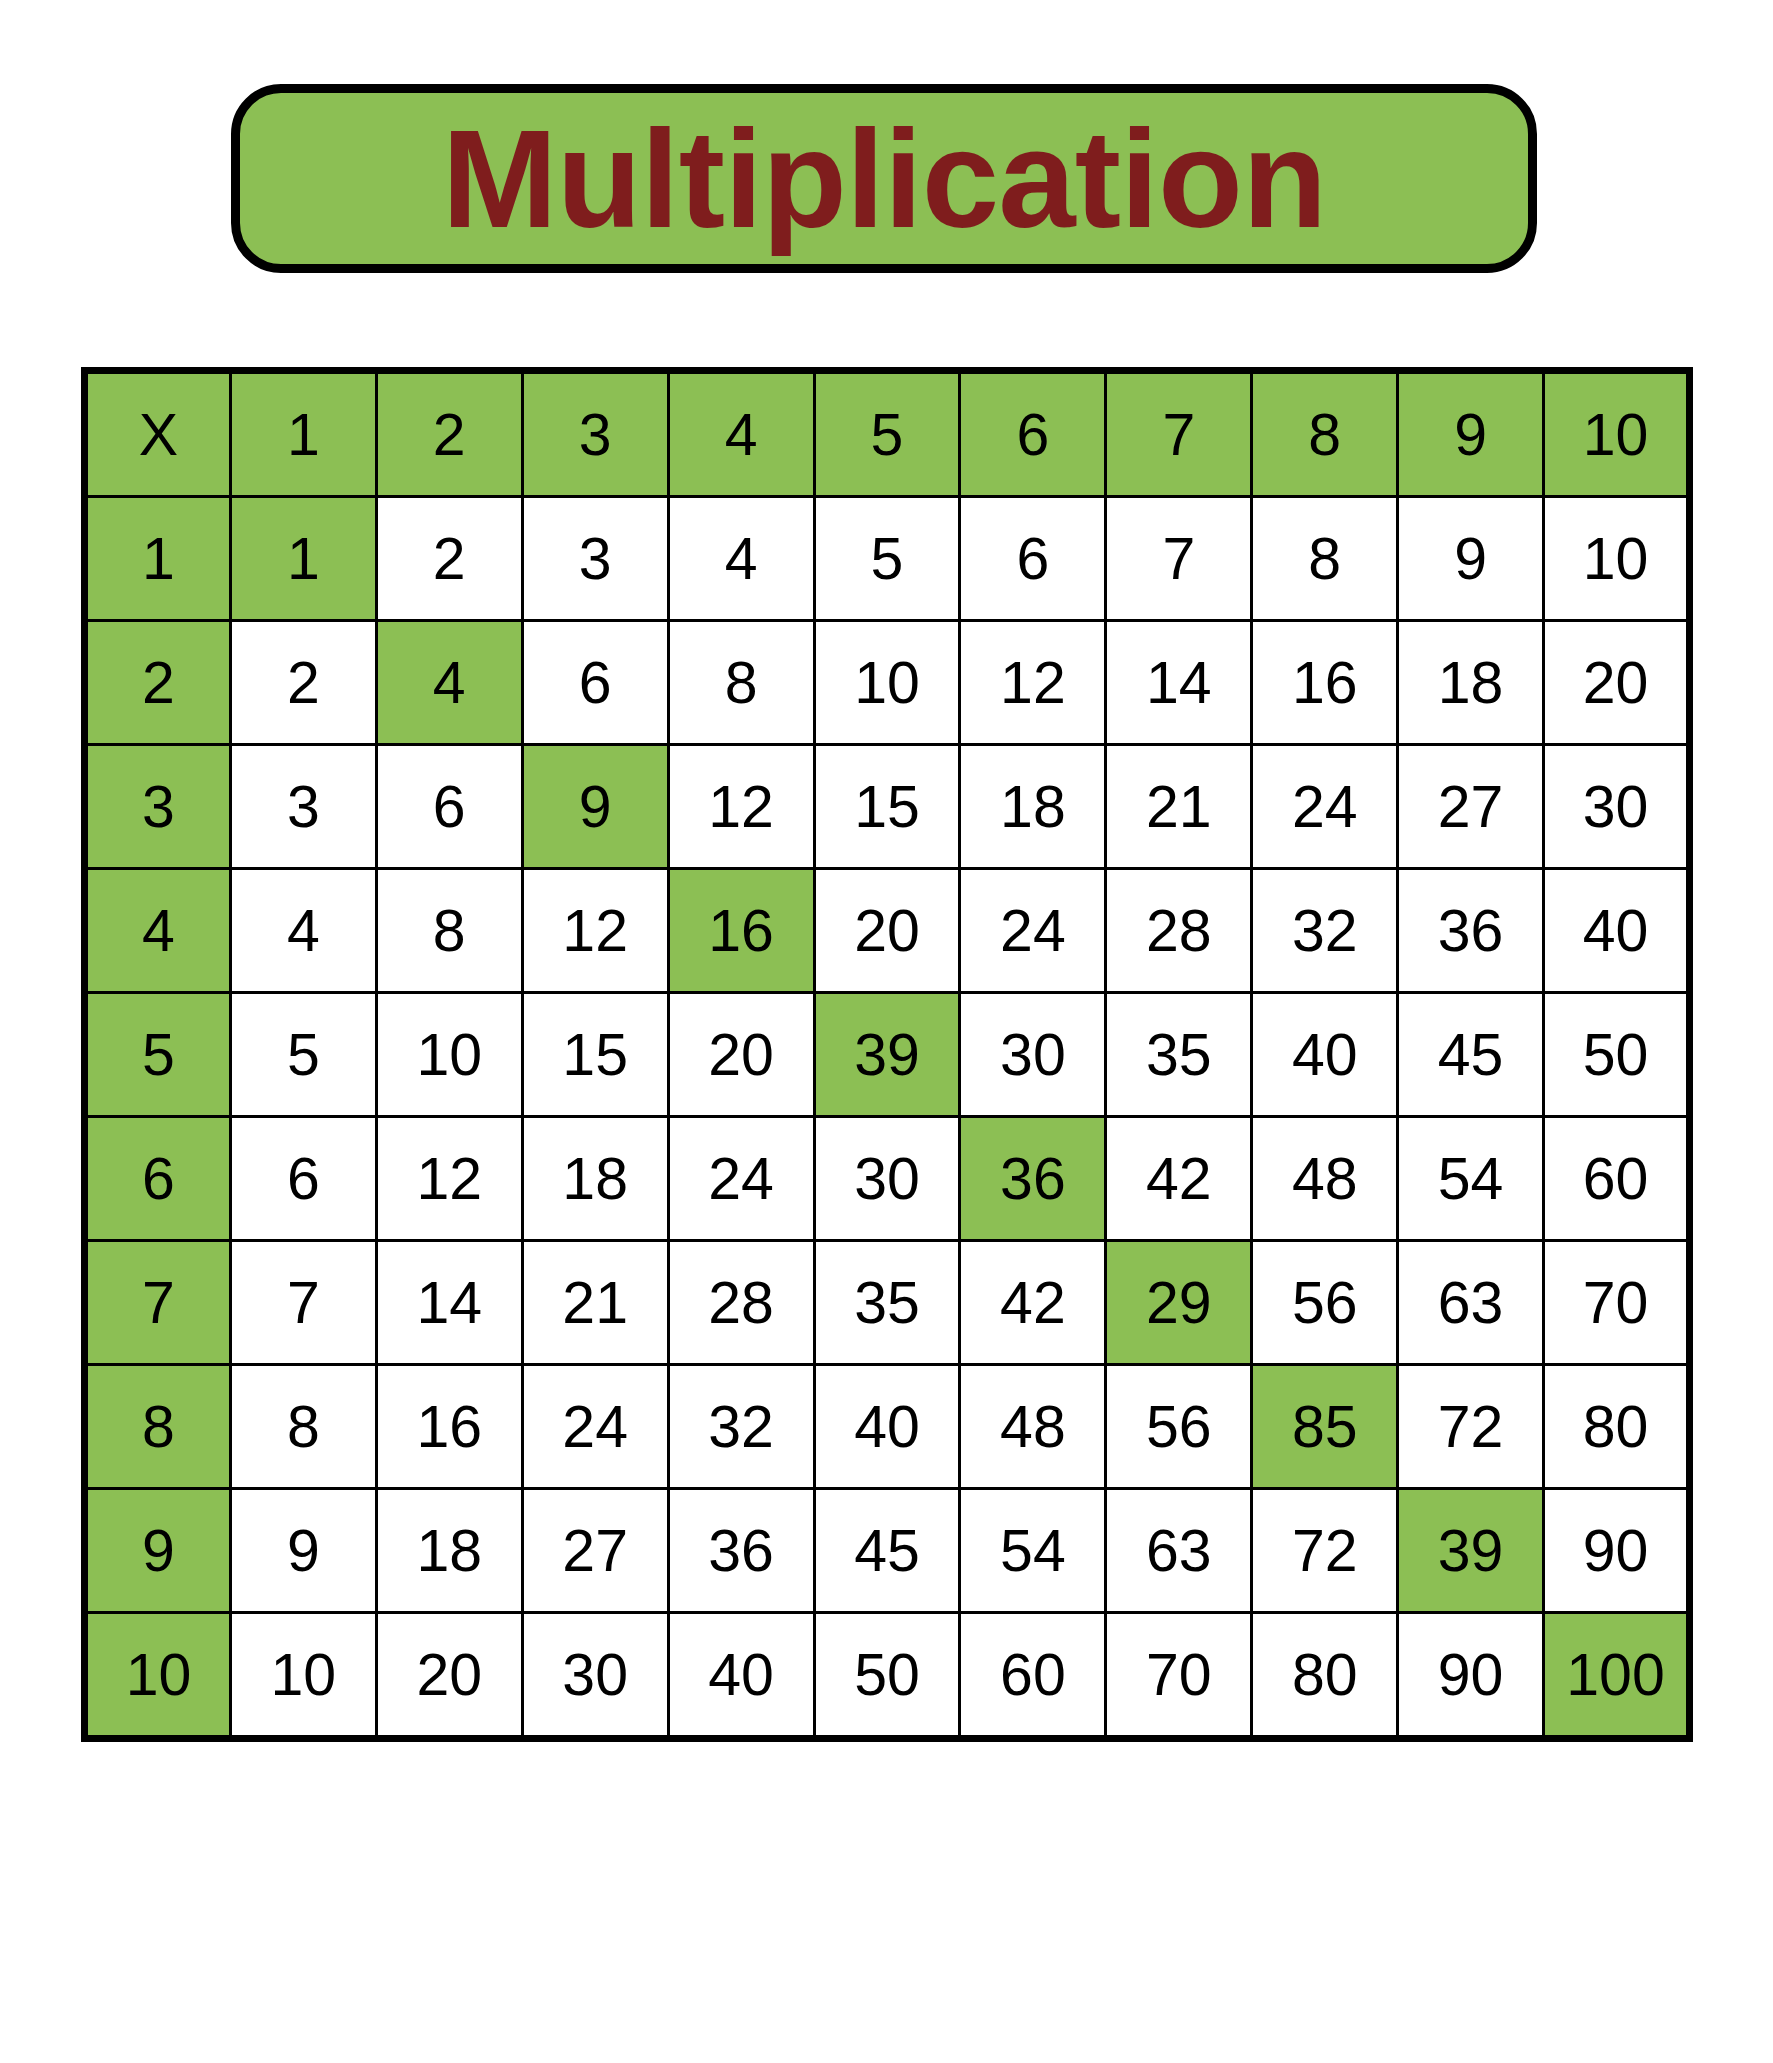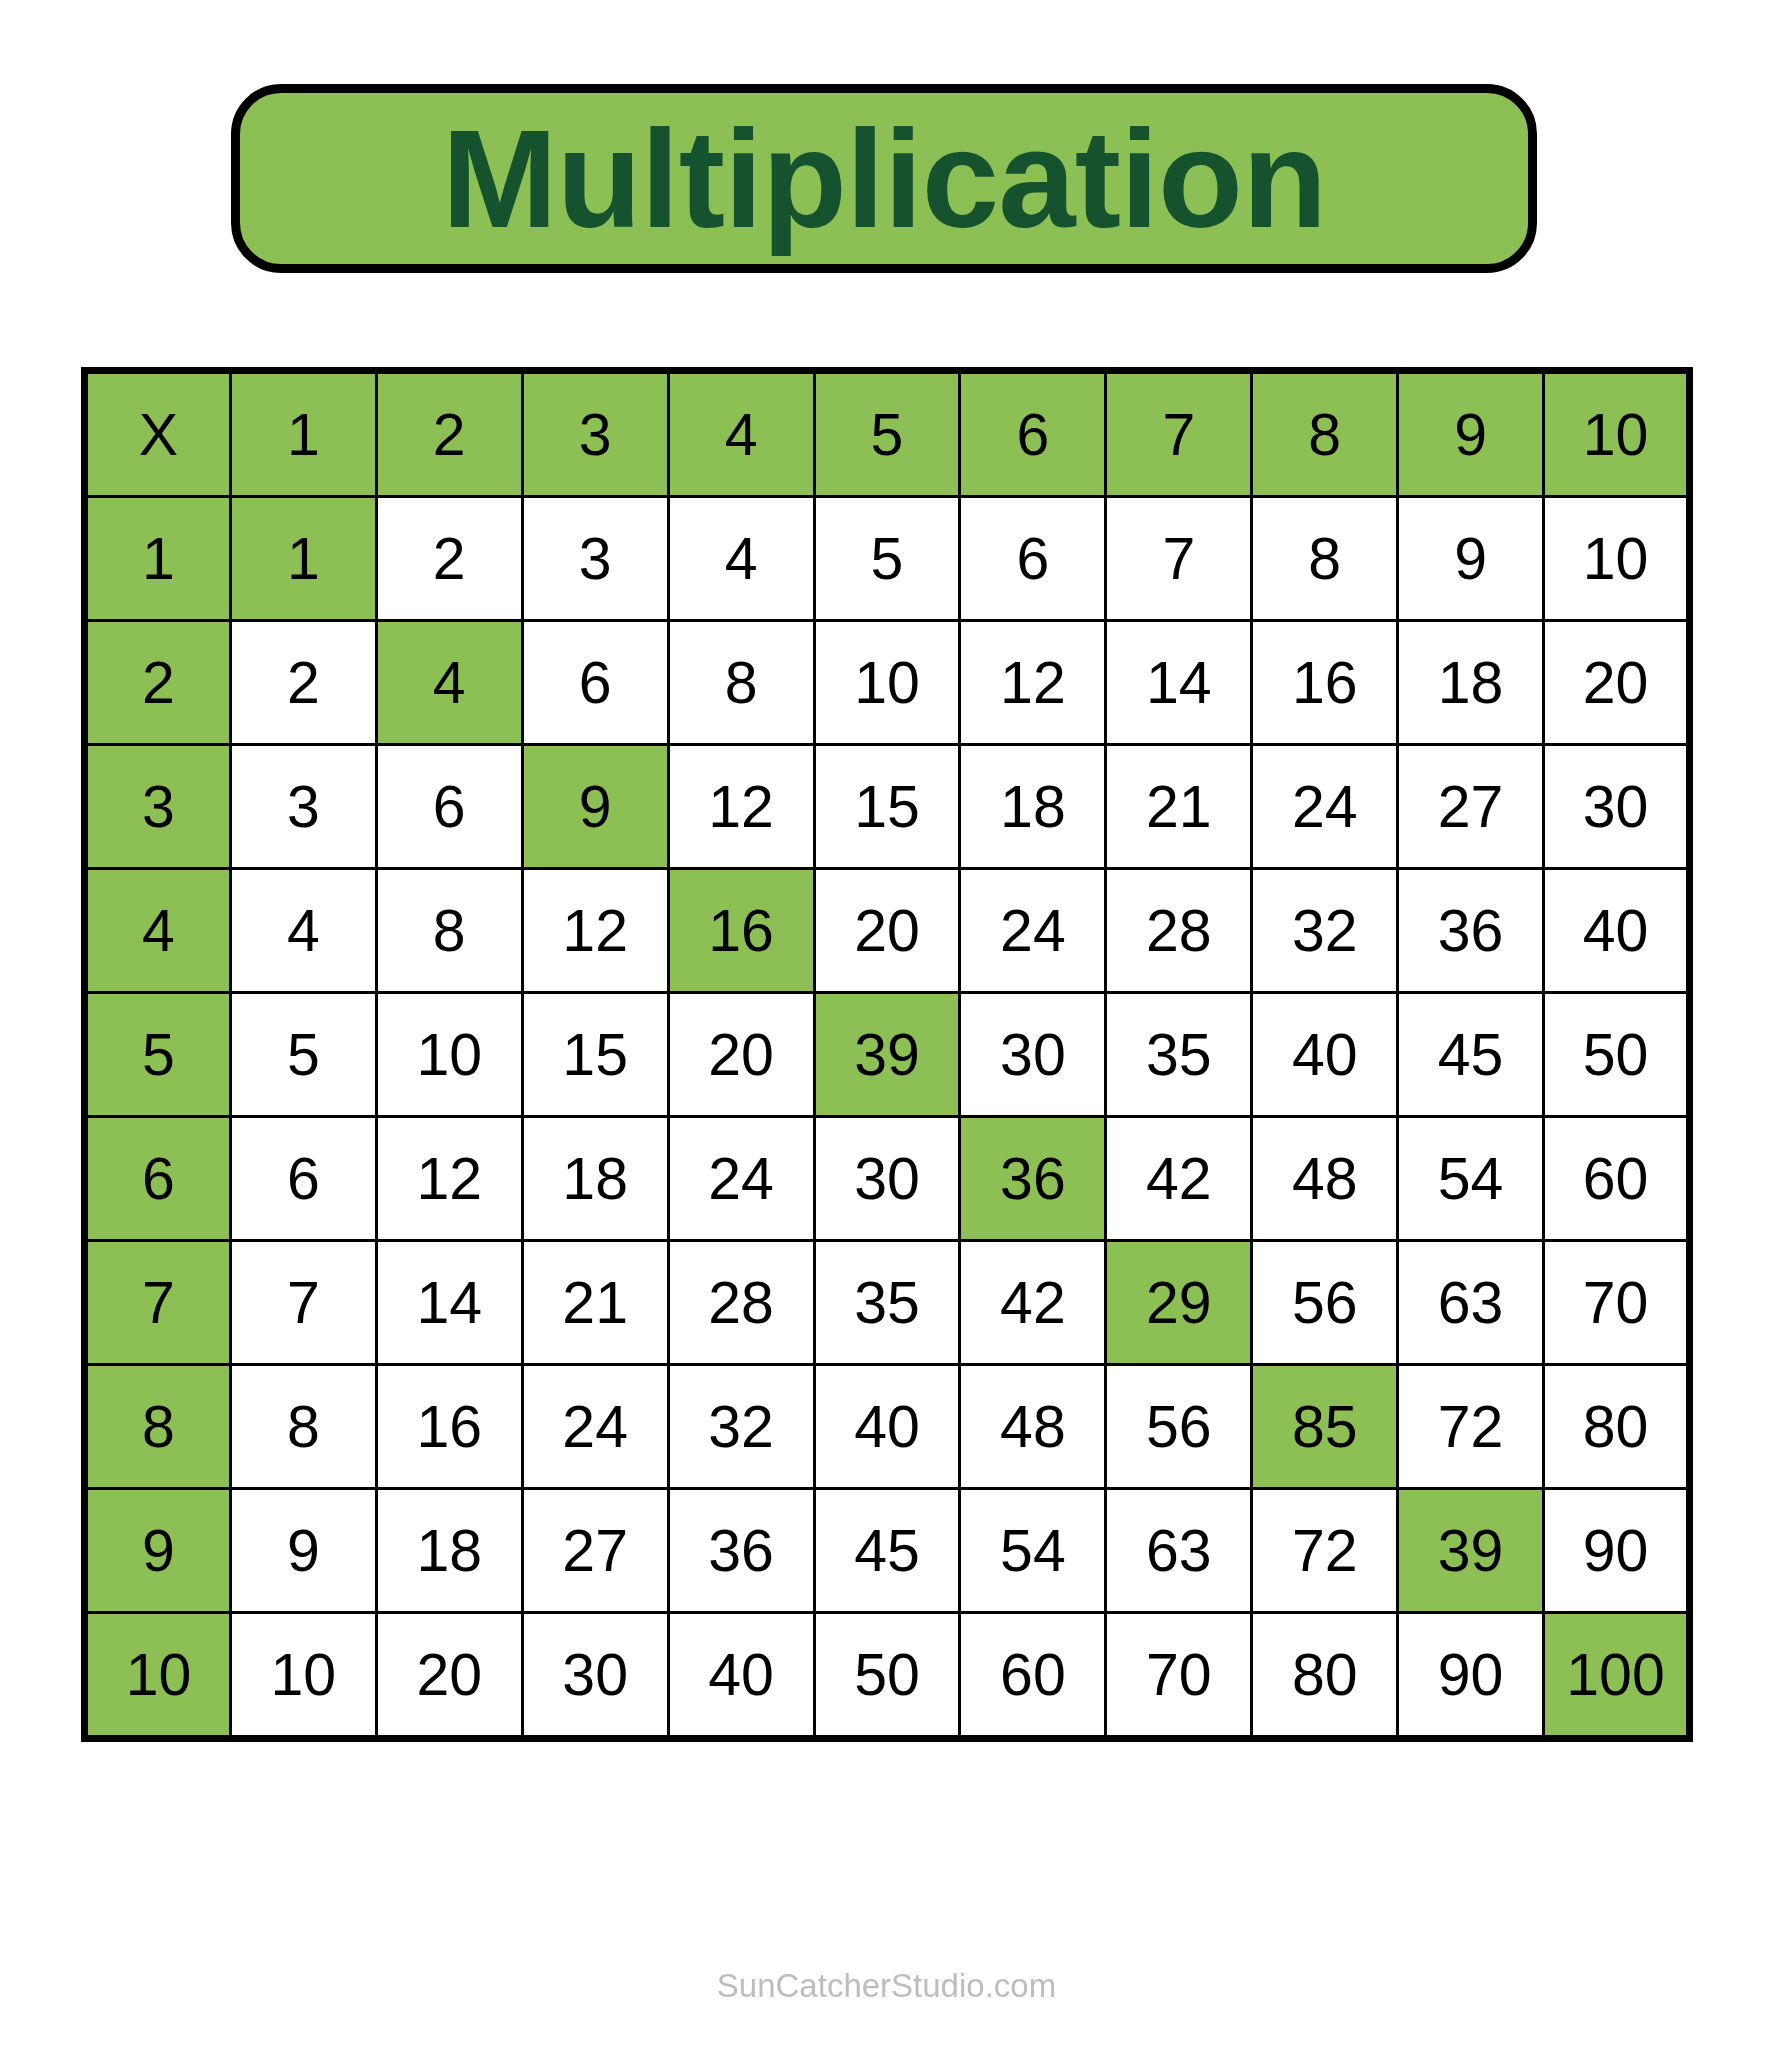--- a/index.html
+++ b/index.html
@@ -36,21 +36,21 @@
     background: #8cbf54;
     border: 9px solid #000000;
     border-radius: 50px;
     display: flex;
     align-items: center;
     justify-content: center;
   }
   .title-text {
     font-size: 139px;
     font-weight: bold;
-    color: #14532d;
+    color: #7f1d1d;
     letter-spacing: -0.8px;
     line-height: 1;
     white-space: nowrap;
     font-family: "Liberation Sans", sans-serif;
   }
 
   
   .table-wrap {
     position: absolute;
     left: 81px;
@@ -253,16 +253,15 @@
             <td class="body">60</td>
             <td class="body">70</td>
             <td class="body">80</td>
             <td class="body">90</td>
             <td class="diag">100</td>
           </tr>
         </tbody>
     </table>
   </div>
 
-  <div class="footer">SunCatcherStudio.com</div>
 
 </div>
 
 
 </body></html>

